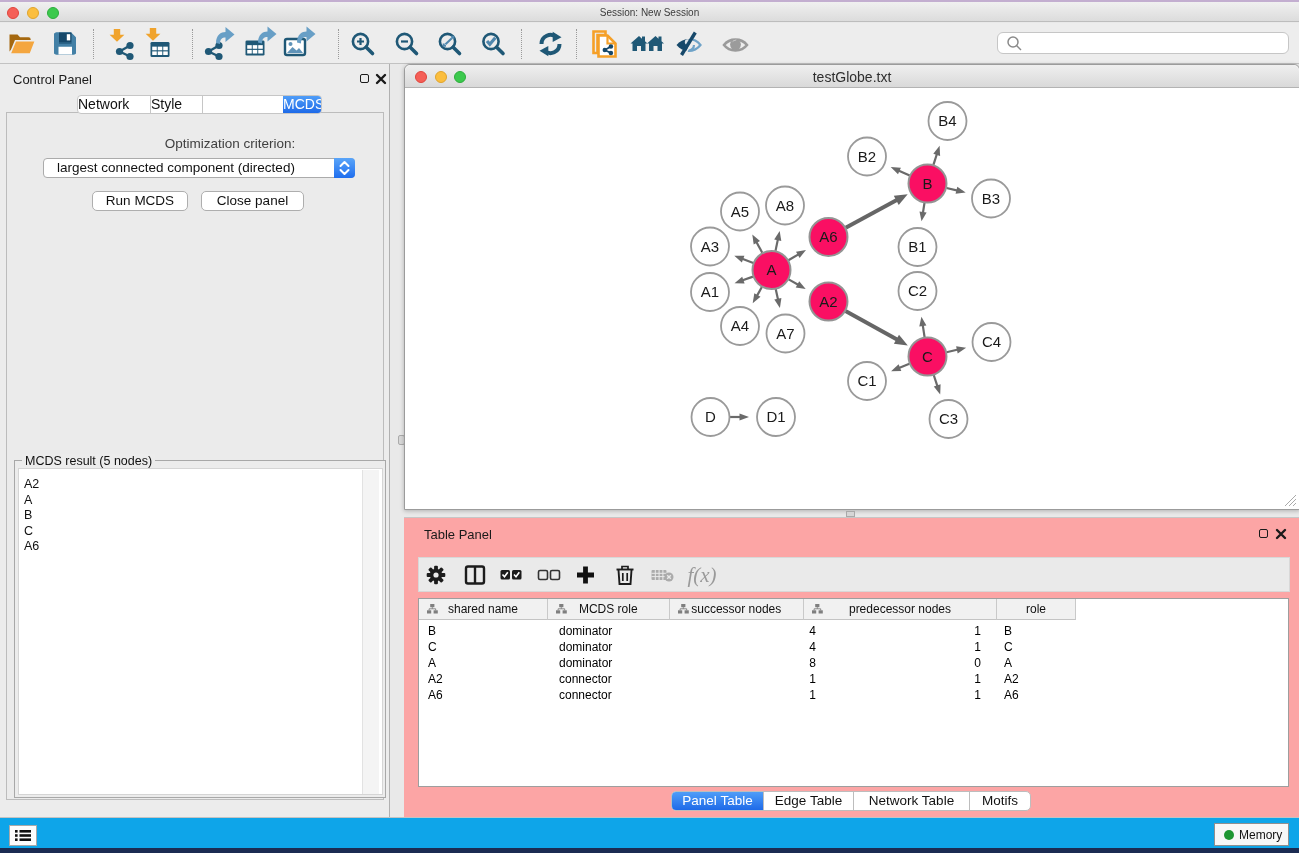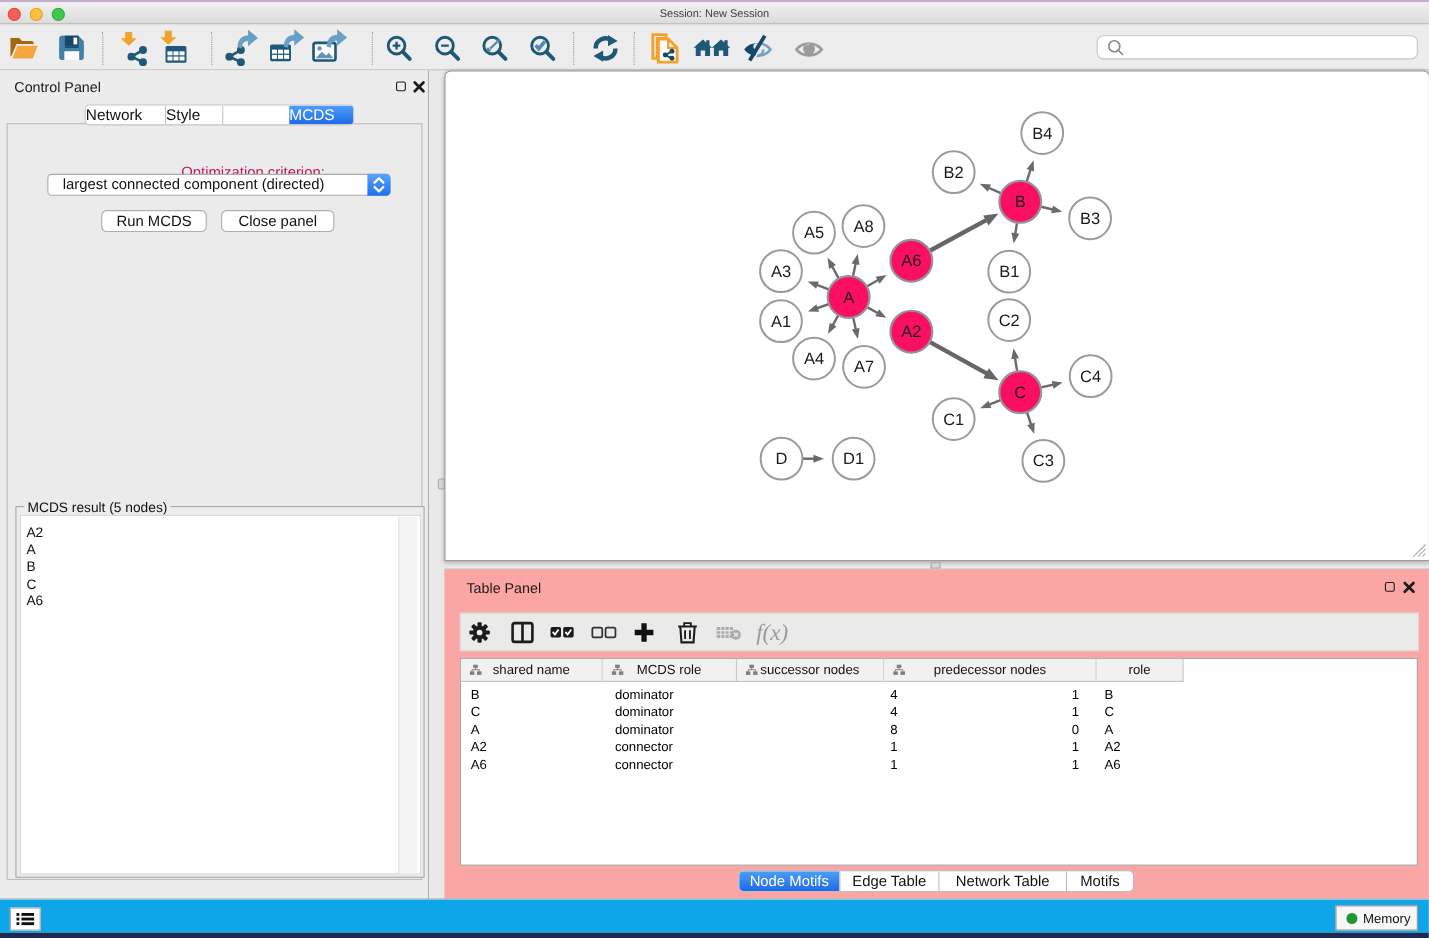--- a/index.html
+++ b/index.html
@@ -17,21 +17,21 @@
 #searchbox { left:997px; top:9px; width:292px; height:22px; background:#fff; border:1px solid #c6c6c6; border-radius:6px; }
 
 #cpanel { left:0; top:64px; width:390px; height:753px; background:#ececec; border-right:1px solid #b0b0b0; }
 .phead { font-size:13px; color:#1a1a1a; }
 .float-btn { width:9px; height:9px; border:1.5px solid #1a1a1a; border-radius:2px; }
 #cp-pane { left:6px; top:48px; width:378px; height:688px; border:1px solid #bcbcbc; background:#ebebeb; }
 #cp-tabs { left:77px; top:31px; width:245px; height:19px; background:#fff; border:1px solid #c6c6c6; border-radius:4px; display:flex; z-index:3; overflow:hidden; }
 #cp-tabs .seg { flex:none; font-size:14px; line-height:17px; color:#111; border-right:1px solid #c6c6c6; }
 #cp-tabs .seg:last-child { border-right:none; }
 .segblue { background:linear-gradient(#4f9df8,#1e6ae8); color:#fff !important; }
-#opt-label { left:0; top:85px; width:460px; text-align:center; font-size:13.5px; color:#be185d; }
+#opt-label { left:0; top:72px; width:460px; text-align:center; font-size:13.5px; color:#404040; }
 #combo { left:43px; top:94px; width:312px; height:20px; background:#fff; border:1px solid #ababab; border-radius:4px; font-size:13.5px; line-height:18px; color:#111; padding-left:13px; }
 #combo-btn { right:-1px; top:-1px; width:21px; height:20px; border-radius:0 4px 4px 0; background:linear-gradient(#5aa5f9,#1f6eee); position:absolute; }
 .btn { background:#fff; border:1px solid #aeaeae; border-radius:5px; font-size:13.5px; color:#111; text-align:center; }
 #mcds-fs { left:14px; top:396px; width:372px; height:338px; border:1px solid #a8a8a8; background:#ececec; }
 #mcds-legend { left:7px; top:-7px; background:#ececec; padding:0 3px; font-size:12.5px; color:#111; }
 #mcds-list { left:3px; top:7px; width:365px; height:327px; background:#fff; border:1px solid #d5d5d5; font-size:12.5px; color:#111; }
 #mcds-list .li { margin-top:0; padding-left:5px; height:15.6px; line-height:15.6px; }
 #mcds-scroll { right:3px; top:1px; width:17px; height:324px; background:#f4f4f4; border-left:1px solid #e2e2e2; }
 
 #netwin { left:404px; top:64px; width:896px; height:446px; background:#fff; border:1px solid #9b9b9b; border-radius:6px 6px 0 0; box-shadow:0 1px 4px rgba(0,0,0,0.25); }
@@ -231,21 +231,21 @@
   <div class="abs phead" style="left:13px; top:8px;">Control Panel</div>
   <div class="abs float-btn" style="left:360px; top:10px;"></div>
   <svg class="abs" style="left:375px; top:9px;" width="12" height="12" viewBox="0 0 12 12">
       <path d="M2 2 L10 10 M10 2 L2 10" stroke="#1a1a1a" stroke-width="2.4" stroke-linecap="round"></path>
     </svg>
   <div id="cp-pane" class="abs"></div>
   <div id="cp-tabs" class="abs">
     <div class="seg" style="width:73px;">Network</div>
     <div class="seg" style="width:52px;">Style</div>
     <div class="seg" style="width:60px;margin-top:46px;">Select</div>
-    <div class="seg segblue" style="width:58px;">MCDS</div>
+    <div class="seg segblue" style="width:58px;margin-left:20px;">MCDS</div>
   </div>
   <div id="opt-label" class="abs">Optimization criterion:</div>
   <div id="combo" class="abs">largest connected component (directed)
     <div id="combo-btn"><svg width="21" height="20">
           <path d="M6.5 8 L10.5 4 L14.5 8" stroke="#fff" stroke-width="2" fill="none" stroke-linecap="round" stroke-linejoin="round"></path>
           <path d="M6.5 12 L10.5 16 L14.5 12" stroke="#fff" stroke-width="2" fill="none" stroke-linecap="round" stroke-linejoin="round"></path>
         </svg></div>
   </div>
   <div class="abs btn" style="left:92px; top:127px; width:96px; height:20px; line-height:18px;">Run MCDS</div>
   <div class="abs btn" style="left:201px; top:127px; width:103px; height:20px; line-height:18px;">Close panel</div>
@@ -259,20 +259,26 @@
         <div class="li">C</div>
         <div class="li">A6</div>
       <div id="mcds-scroll" class="abs"></div>
     </div>
   </div>
 </div>
 
 <div class="abs" style="left:398px; top:435px; width:7px; height:10px; background:#d8d8d8; border:1px solid #ababab; border-radius:2px;"></div>
 
 <div id="netwin" class="abs">
+  <div id="netwin-tb" class="abs">
+    <div class="abs tl" style="left:10px; background:#f55f57; border:0.5px solid #e0443c;"></div>
+    <div class="abs tl" style="left:29.5px; background:#fbbe3e; border:0.5px solid #e0a42c;"></div>
+    <div class="abs tl" style="left:49px; background:#3cc94d; border:0.5px solid #2dad3c;"></div>
+    <div id="netwin-title" class="abs">testGlobe.txt</div>
+  </div>
   <div class="abs" style="left:0; top:23px;"><svg id="graph" width="894" height="421" viewBox="405 88 894 421" font-family="Liberation Sans, sans-serif">
 <line x1="753.1" y1="276.6" x2="741.2" y2="280.8" stroke="#6a6a6a" stroke-width="2.2"></line>
 <polygon points="734.5,283.2 742.2,276.7 744.6,283.4" fill="#6a6a6a"></polygon>
 <line x1="753.3" y1="263.0" x2="740.9" y2="258.3" stroke="#6a6a6a" stroke-width="2.2"></line>
 <polygon points="734.3,255.8 744.4,255.8 741.9,262.5" fill="#6a6a6a"></polygon>
 <line x1="761.9" y1="287.0" x2="756.2" y2="297.1" stroke="#6a6a6a" stroke-width="2.2"></line>
 <polygon points="752.7,303.3 754.3,293.3 760.5,296.8" fill="#6a6a6a"></polygon>
 <line x1="762.3" y1="252.8" x2="755.7" y2="240.7" stroke="#6a6a6a" stroke-width="2.2"></line>
 <polygon points="752.3,234.4 760.0,241.0 753.7,244.5" fill="#6a6a6a"></polygon>
 <line x1="775.7" y1="289.0" x2="778.4" y2="301.2" stroke="#6a6a6a" stroke-width="2.2"></line>
@@ -467,21 +473,21 @@
       <div class="trow" style="left:250px; top:72px; width:147px; text-align:right;">1</div>
       <div class="trow" style="left:385px; top:72px; width:177px; text-align:right;">1</div>
       <div class="trow" style="left:585px; top:72px;">A2</div>
       <div class="trow" style="left:9px; top:88px;">A6</div>
       <div class="trow" style="left:140px; top:88px;">connector</div>
       <div class="trow" style="left:250px; top:88px; width:147px; text-align:right;">1</div>
       <div class="trow" style="left:385px; top:88px; width:177px; text-align:right;">1</div>
       <div class="trow" style="left:585px; top:88px;">A6</div>
     </div>
   <div id="btabs" class="abs">
-    <div class="seg segblue" style="width:92px;">Node Motifs</div>
+    <div class="seg segblue" style="width:92px;">Panel Table</div>
     <div class="seg" style="width:90px;">Edge Table</div>
     <div class="seg" style="width:116px;">Network Table</div>
     <div class="seg" style="width:60px;">Motifs</div>
   </div>
 </div>
 
 <div id="statusbar" class="abs">
   <div class="abs" style="left:9px; top:7px; width:28px; height:21px; background:#fdfdfd; border:1px solid #a9a9a9;">
       <svg width="26" height="19" style="position:absolute;left:0;top:0;">
         <g fill="#111">

